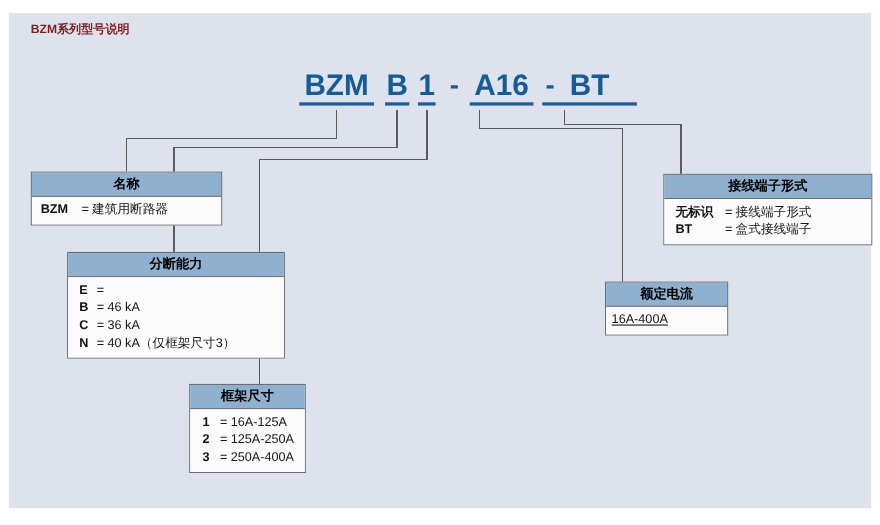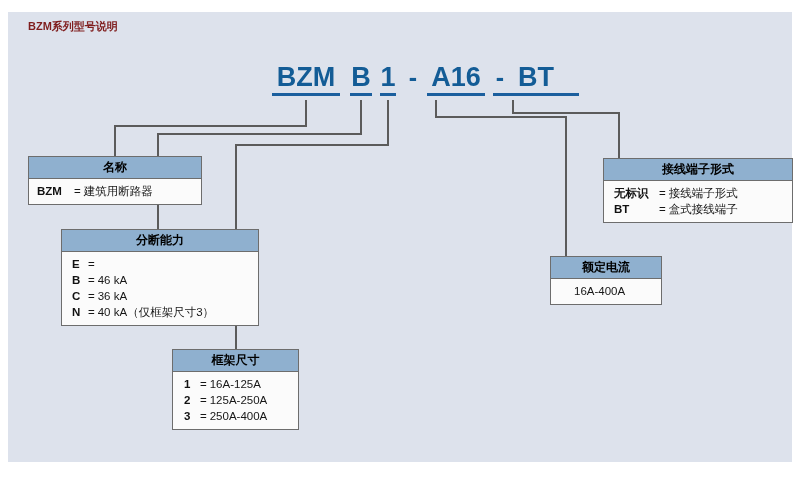--- a/index.html
+++ b/index.html
@@ -113,38 +113,39 @@
     text-align: left;
   }
   .row .eq {
     flex: 0 0 auto;
     padding: 0 3px;
   }
   .row .val {
     flex: 0 0 auto;
   }
   .row.plain {
-    padding-left: 23px;
+    padding-left: 5px;
+    text-decoration: underline;
   }
 
   
   .box-name .code  { width: 34px; }
   .box-break .code { width: 13px; text-align: left; }
   .box-frame .code { width: 13px; text-align: left; }
   .box-term .code  { width: 42px; text-align: left; }
 
   .box-break .row { padding-left: 10px; }
   .box-frame .row { padding-left: 11px; }
   .box-term  .row { padding-left: 10px; }
   .box-name  .row { padding-left: 8px; }
 
   
   #box-name    { left: 28px;  top: 156px; width: 174px; }
   #box-break   { left: 61px;  top: 229px; width: 198px; }
-  #box-frame   { left: 172px; top: 349px; width: 127px; }
+  #box-frame   { left: 172px; top: 349px; width: 106px; }
   #box-current { left: 550px; top: 256px; width: 112px; }
   #box-term    { left: 603px; top: 158px; width: 190px; }
 </style>
 </head>
 <body>
 
 <div id="canvas">
 
   <div class="panel-bg"></div>
 

